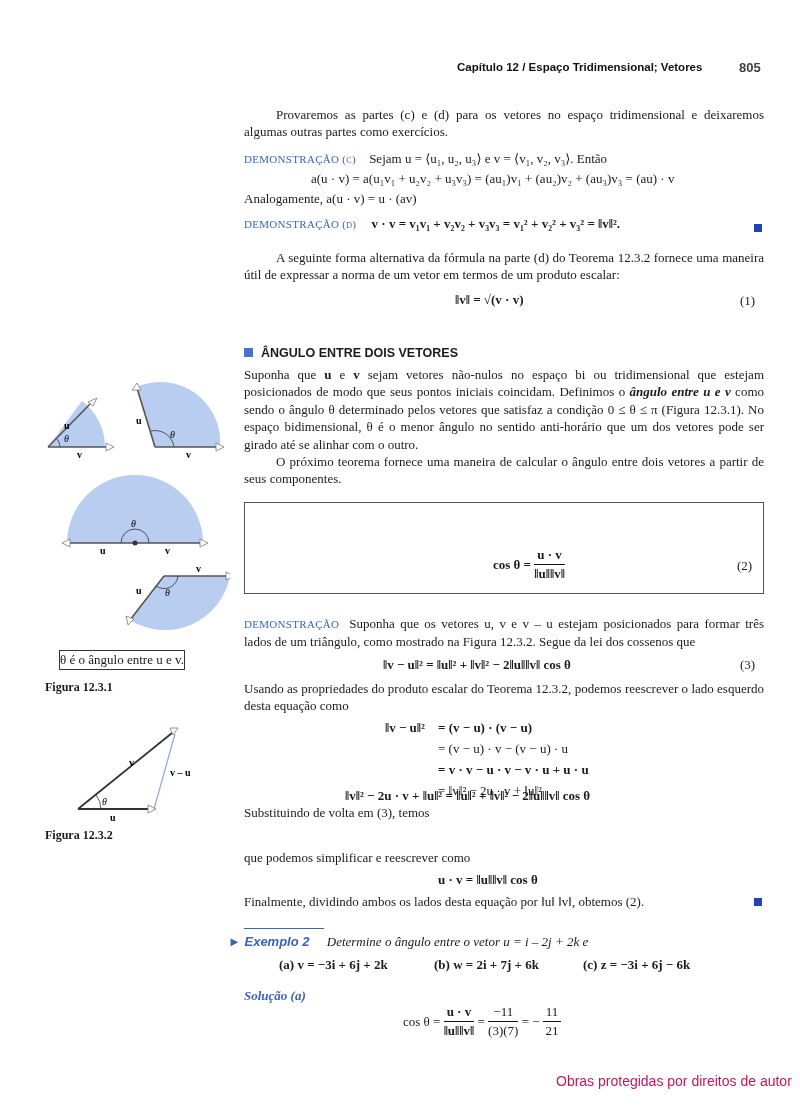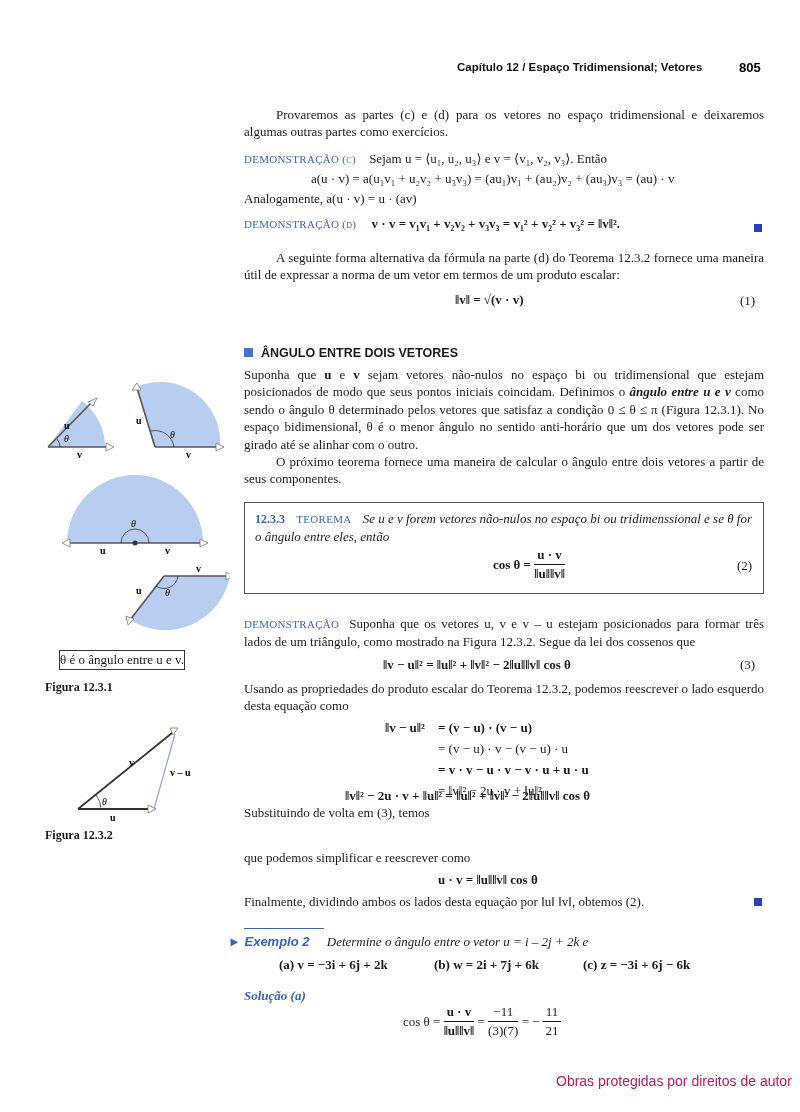--- a/index.html
+++ b/index.html
@@ -1,20 +1,20 @@
 <!DOCTYPE html>
 <html><head>
 <meta charset="utf-8">
 <style>
   html, body { margin:0; padding:0; background:#ffffff; }
   body { width:800px; height:1112px; position:relative; overflow:hidden;
          font-family:"Liberation Serif", serif; color:#1a1a1a; font-size:13px; }
   .abs { position:absolute; }
   .hdr { font-family:"Liberation Sans", sans-serif; font-weight:bold; font-size:11.5px; color:#111; }
-  .pgnum { font-family:"Liberation Sans", sans-serif; font-weight:bold; font-size:13px; color:#000000; }
+  .pgnum { font-family:"Liberation Sans", sans-serif; font-weight:bold; font-size:13px; color:#404040; }
   .para { position:absolute; left:244px; width:520px; line-height:17.4px; text-align:justify; font-size:13px; }
   .indent { text-indent:32px; }
   .lbl { font-variant:small-caps; color:#3b63b8; font-size:11px; letter-spacing:0.3px; }
   .eq { position:absolute; font-size:13px; white-space:nowrap; }
   .eqnum { position:absolute; left:740px; font-size:13px; }
   .qed { position:absolute; width:8px; height:8px; background:#2244b0; }
   .sechead { position:absolute; left:244px; top:346px; font-family:"Liberation Sans", sans-serif; font-weight:bold; font-size:12.5px; }
   .sechead .sq { display:inline-block; width:9px; height:9px; background:#4a72cc; margin-right:8px; vertical-align:0px; }
   .thm { position:absolute; left:244px; top:502px; width:518px; height:90px; border:1.5px solid #555; background:#fff; }
   .thm .title { position:absolute; left:10px; top:7px; width:500px; line-height:17px; font-size:13px; }
@@ -57,25 +57,20 @@
 <div class="eqnum" style="top:293px;">(1)</div>
 
 <div class="sechead">
   <span class="sq"></span><span>ÂNGULO ENTRE DOIS VETORES</span>
 </div>
 
 <div class="para" style="top:366px;"><span>Suponha que </span><b>u</b><span> e </span><b>v</b><span> sejam vetores não-nulos no espaço bi ou tridimensional que estejam posicionados de modo que seus pontos iniciais coincidam. Definimos o </span><b><i>ângulo entre u e v</i></b><span> como sendo o ângulo θ determinado pelos vetores que satisfaz a condição 0 ≤ θ ≤ π (Figura 12.3.1). No espaço bidimensional, θ é o menor ângulo no sentido anti-horário que um dos vetores pode ser girado até se alinhar com o outro.</span></div>
 <div class="para indent" style="top:453px;">O próximo teorema fornece uma maneira de calcular o ângulo entre dois vetores a partir de seus componentes.</div>
 
 <div class="thm">
-  <div class="title">
-    <span class="thmnum">12.3.3</span>
-    <span class="lbl" style="margin-left:8px;">TEOREMA</span>
-    <i style="margin-left:8px;">Se u e v forem vetores não-nulos no espaço bi ou tridimenssional e se θ for o ângulo entre eles, então</i>
-  </div>
   <div class="abs" style="left:248px; top:44px; font-size:13px;">
     <span style="vertical-align:middle; font-weight:bold;">cos θ =</span>
     <span class="frac" style="font-weight:bold;">
       <span class="num">u · v</span>
       <span class="den">‖u‖‖v‖</span>
     </span>
   </div>
   <div class="abs" style="left:492px; top:55px;">(2)</div>
 </div>
 

